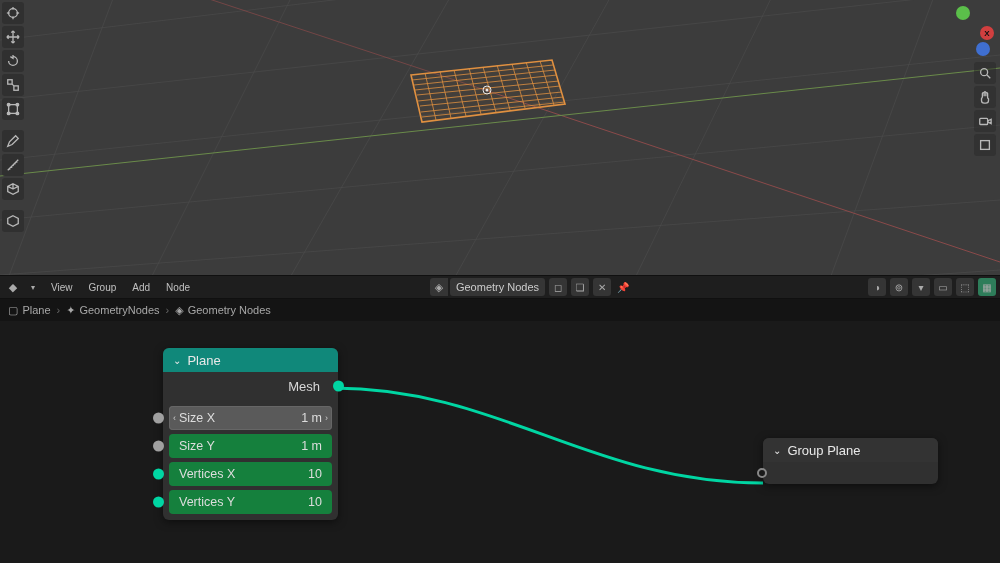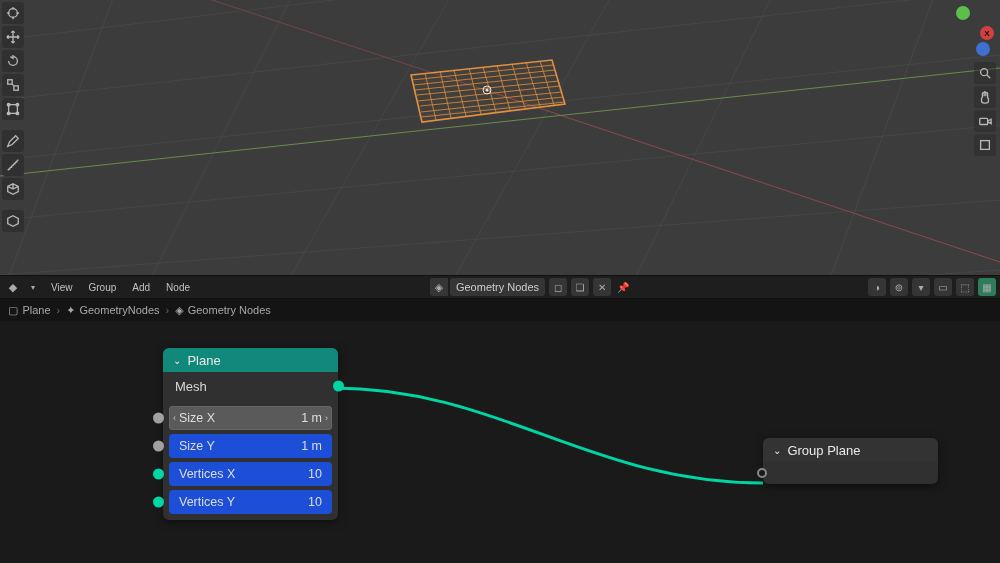--- a/index.html
+++ b/index.html
@@ -46,31 +46,31 @@
   }
   svg.wire{ position:absolute; inset:0; width:100%; height:100%; pointer-events:none; overflow:visible;}
 
   
   .node { position:absolute; background:#303030; border-radius:6px; box-shadow:0 2px 8px rgba(0,0,0,.5); color:#d8d8d8; }
   .node-header-bar { height:24px; border-radius:6px 6px 0 0; display:flex; align-items:center; padding:0 10px; gap:6px; font-size:13px; font-weight:500; color:#e8e8e8;}
   .node-grid .node-header-bar{ background:#10887a; }
   .node-output .node-header-bar{ background:#333; }
   .chev{ font-size:10px;}
   .node-row{ height:28px; display:flex; align-items:center; padding:0 12px; position:relative; font-size:13px; }
-  .row-right{ justify-content:flex-start; padding-right:18px;}
+  .row-right{ justify-content:flex-end; padding-right:18px;}
   .row-left{ justify-content:flex-start; padding-left:18px;}
   .socket{ position:absolute; width:11px; height:11px; border-radius:50%; background:#999; top:50%; transform:translateY(-50%);}
   .socket.out{ right:-6px;}
   .socket.in{ left:-6px;}
   .socket.geom{ background:#00d6a3;}
   .socket.diamond{ border-radius:0; transform:translateY(-50%) rotate(45deg); width:10px; height:10px; background:#6b6bd6;}
   .socket.hollow{ background:#1a1a1a; border:2px solid #888; width:10px; height:10px;}
 
   .node-input-rows{ padding:6px; display:flex; flex-direction:column; gap:4px;}
-  .num-field{ height:24px; background:#1d4ed8; border-radius:4px; display:flex; align-items:center; justify-content:space-between; padding:0 10px; font-size:12.5px; color:#ddd; position:relative;}
+  .num-field{ height:24px; background:#15803d; border-radius:4px; display:flex; align-items:center; justify-content:space-between; padding:0 10px; font-size:12.5px; color:#ddd; position:relative;}
   .num-field.active{ background:#5a5a5a; box-shadow:0 0 0 1px #666 inset;}
   .num-field .label{}
   .num-field .value{}
   .num-field .arrows{ position:absolute; inset:0; display:flex; justify-content:space-between; align-items:center; padding:0 4px; color:#ccc; font-size:9px; pointer-events:none;}
   .num-field .in-socket{ position:absolute; left:-16px; top:50%; transform:translateY(-50%); width:11px; height:11px; border-radius:50%;}
   .in-socket.grey{ background:#a0a0a0;}
   .in-socket.geom{ background:#00d6a3;}
 
 </style>
 </head>

